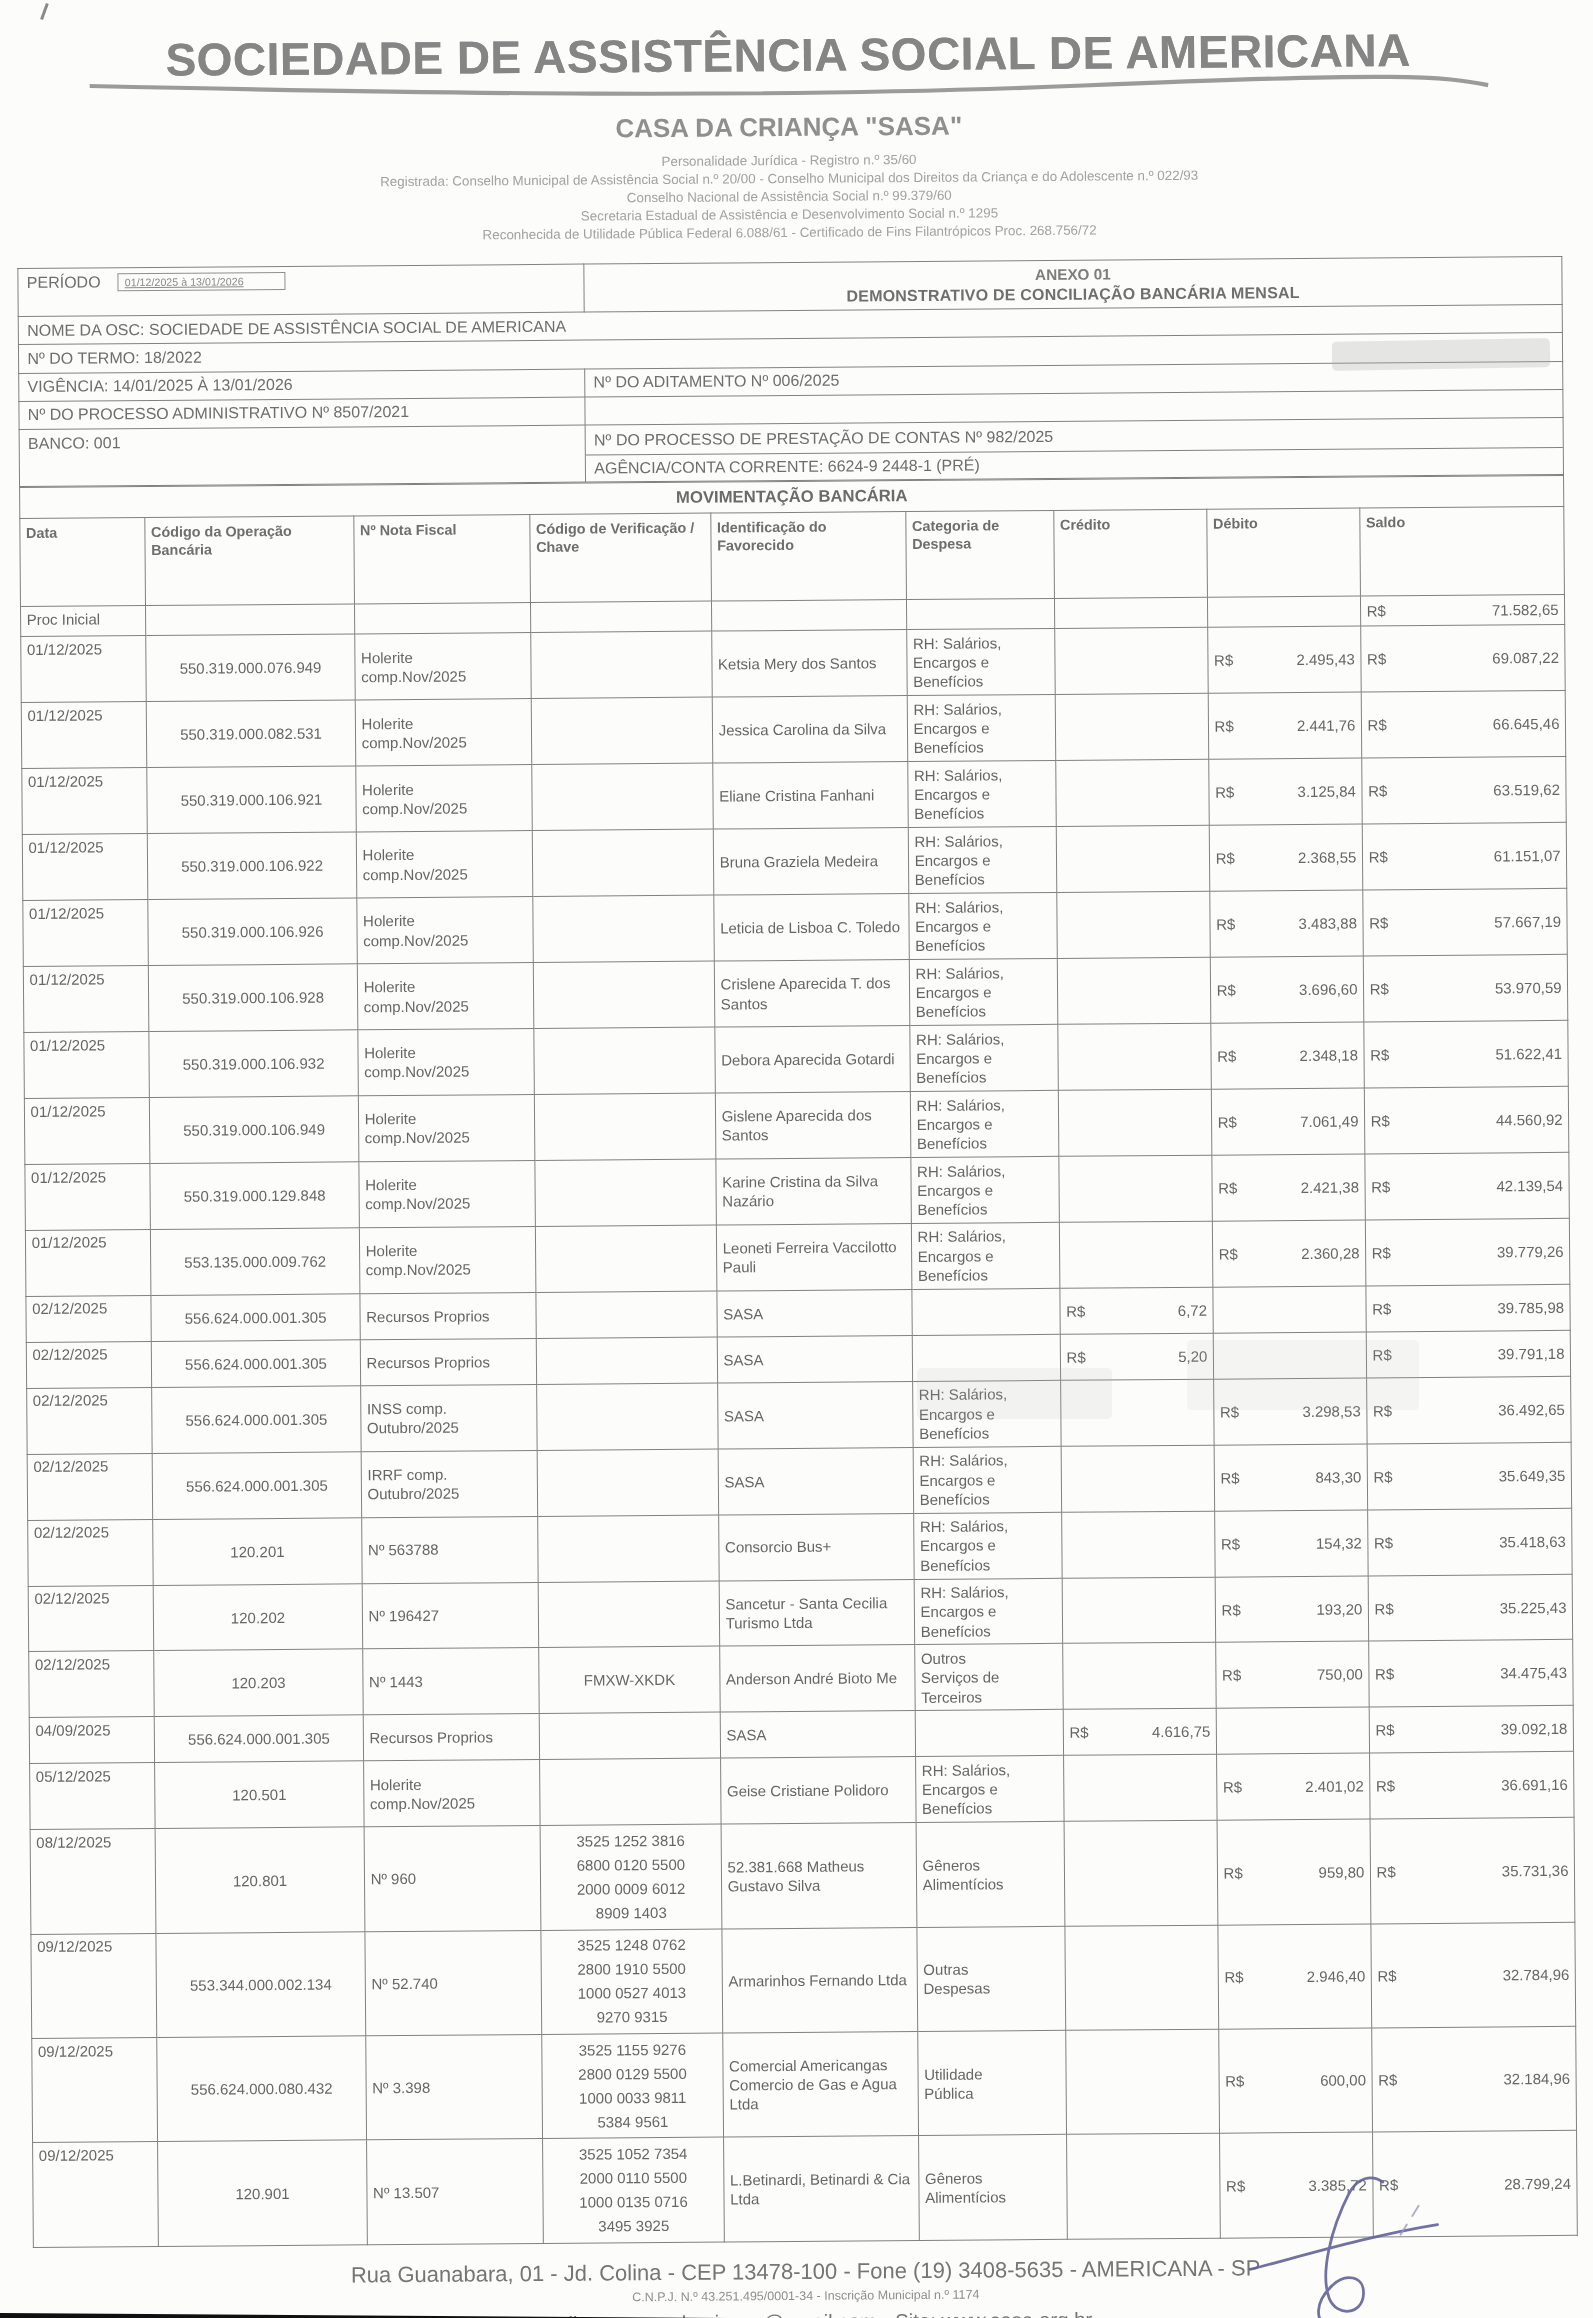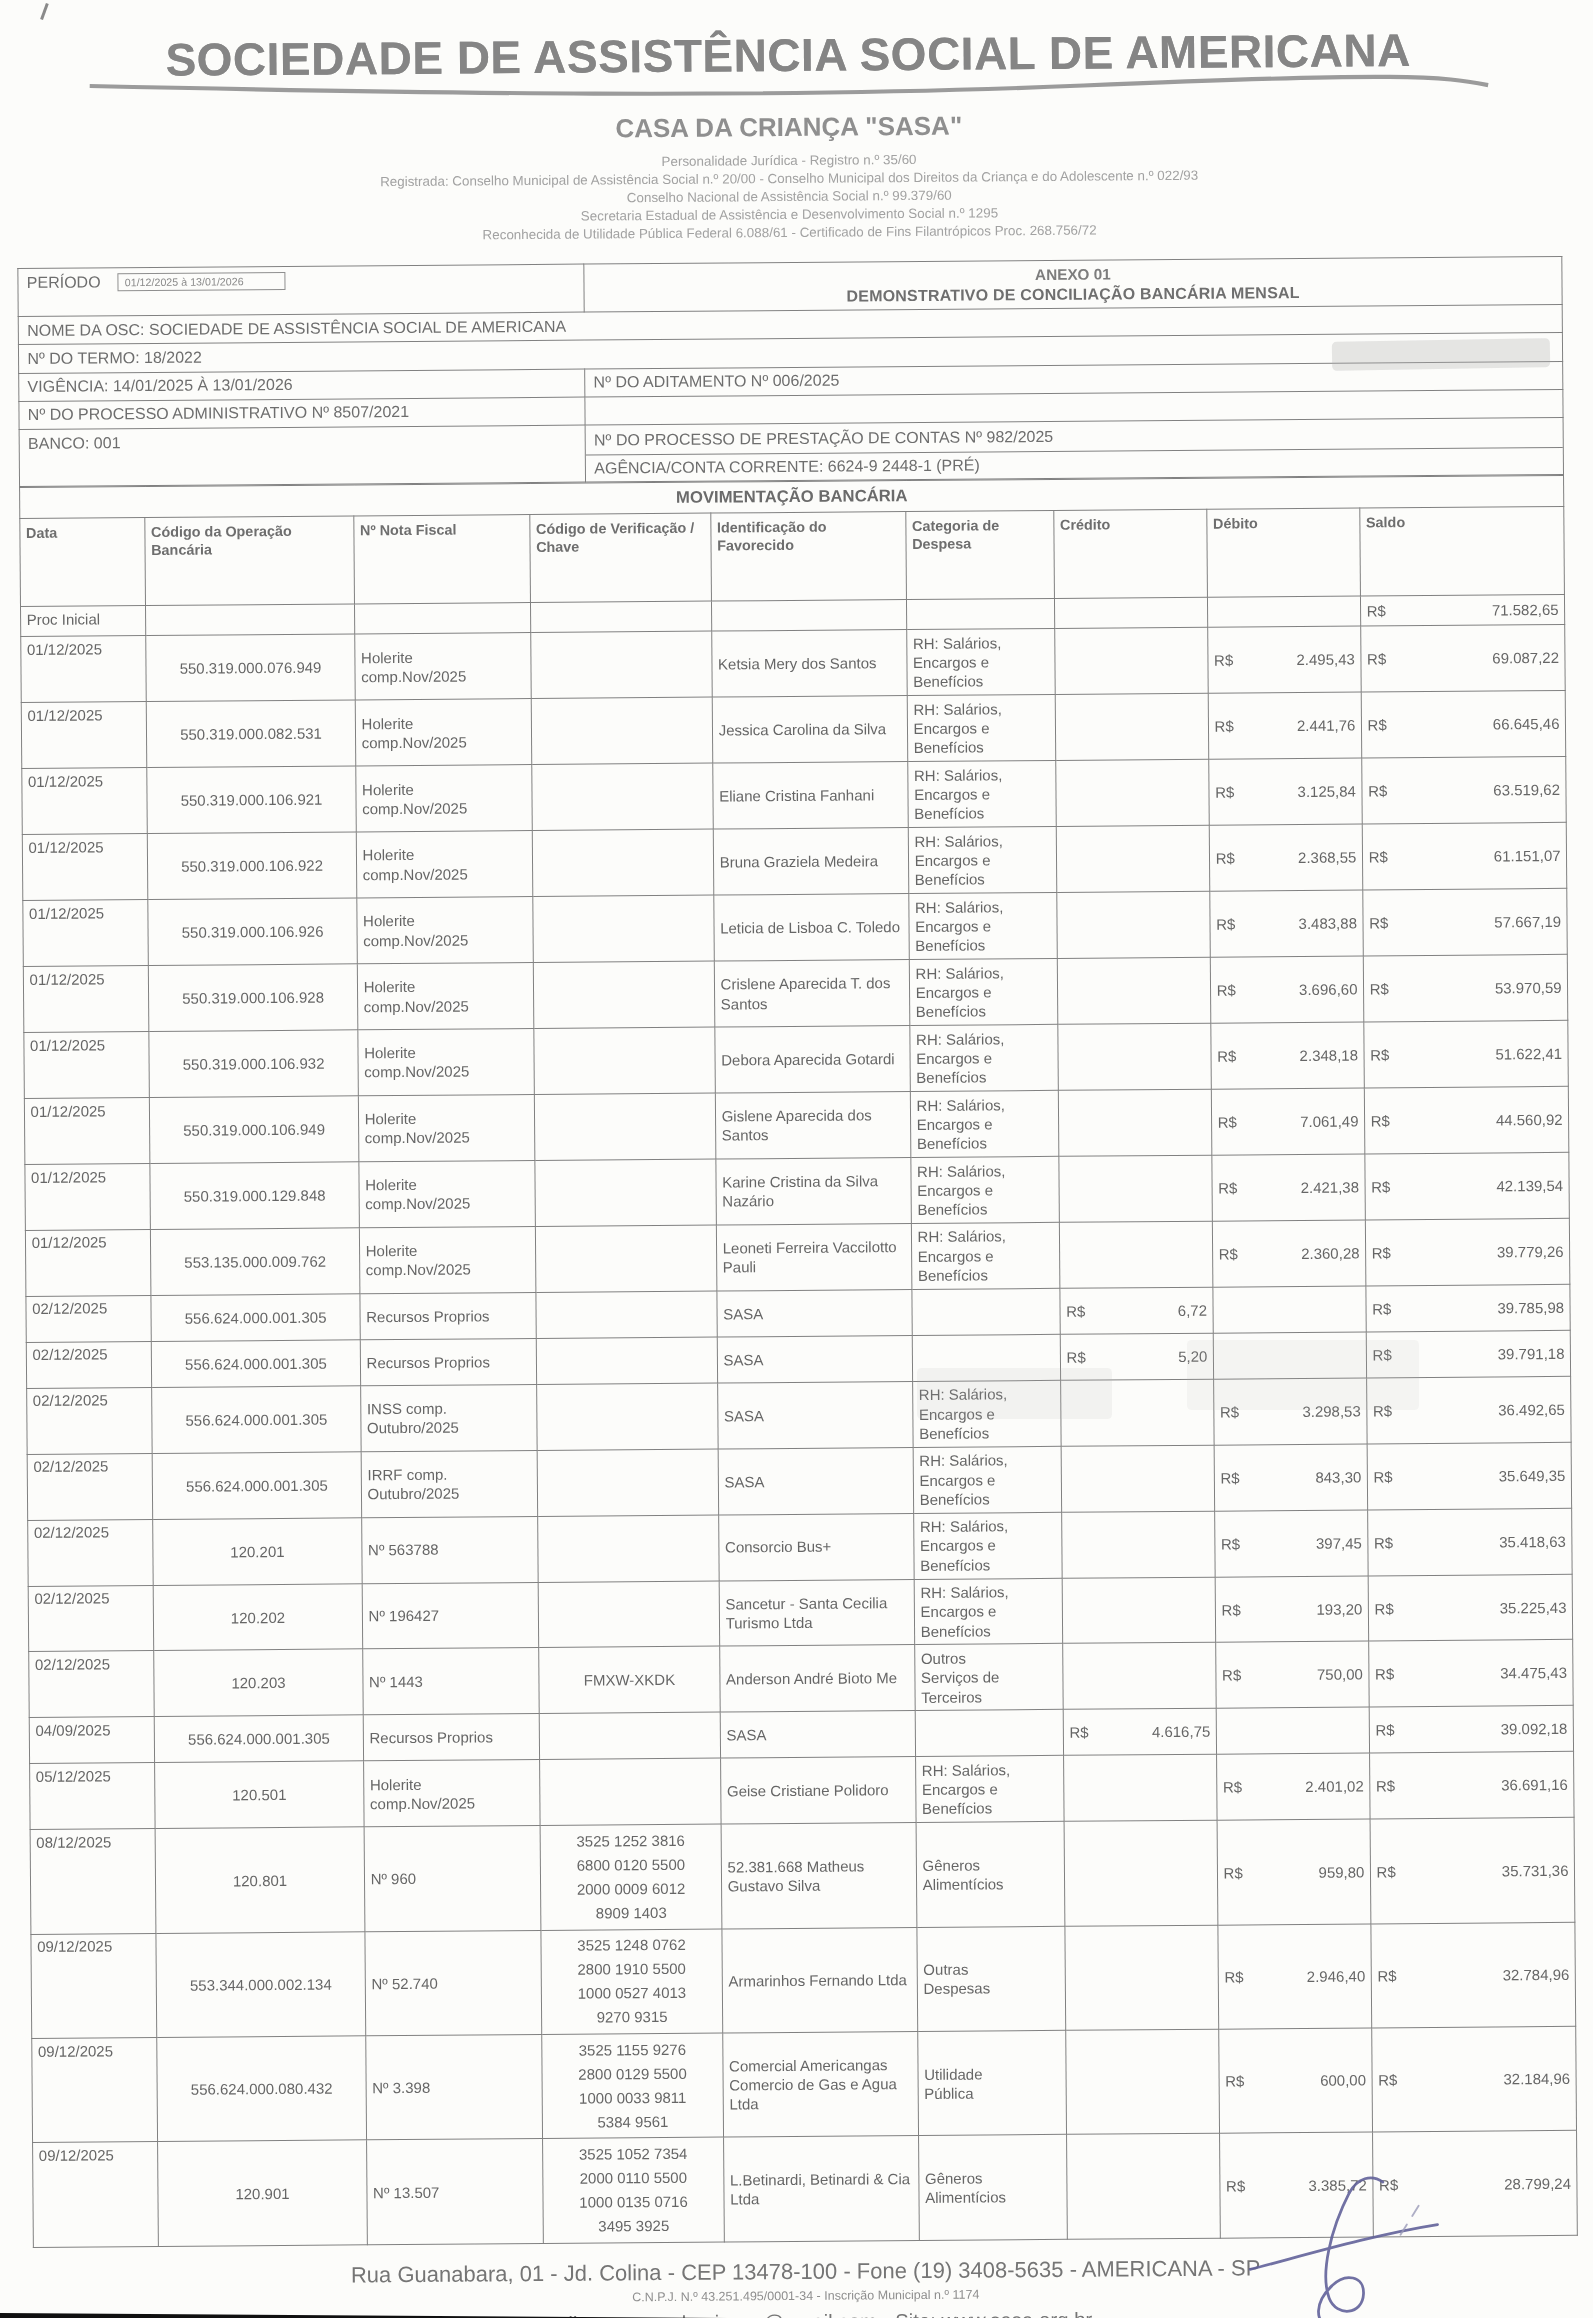--- a/index.html
+++ b/index.html
@@ -14,21 +14,21 @@
   .lh-underline{display:block;margin:-3.7px auto 0;}
   .lh-sub{font-size:26px;font-weight:bold;color:#8f8f8f;margin-top:14px;}
   .lh-lines{margin-top:8.3px;font-size:13.4px;line-height:1.36;color:#a2a2a2;}
 
   
   table{border-collapse:collapse;table-layout:fixed;}
   .ft{width:1544px;margin:19.5px 0 0 24px;}
   .ft td{border:1.4px solid #818181;font-size:16px;color:#6e6e6e;padding:4.6px 8.3px;vertical-align:top;}
   .period-row{display:flex;align-items:center;}
   .period-box{display:inline-block;border:1.4px solid #8f8f8f;font-size:10.7px;padding:2.3px 6.5px;margin-left:16.7px;
-              color:#8a8a8a;min-width:153px;}
+              color:#8a8a8a;min-width:153px;text-decoration:underline;}
   .anexo-wrap{text-align:center;}
   .anexo{font-size:15.3px;color:#7d7d7d;font-weight:600;}
   .demo-title{font-size:16px;color:#6f6f6f;font-weight:bold;margin-top:1.9px;letter-spacing:0.2px;}
   .stack > div{padding:1.9px 0;}
   .stack > .rule-top{border-top:1.4px solid #818181;margin:2.8px -8.3px 0;padding:3.7px 8.3px 0;}
 
   
   .mt{width:1544px;margin-left:24px;}
   .mt th,.mt td{border:1.4px solid #818181;overflow:hidden;}
   .mt thead .cap th{font-size:16.7px;font-weight:bold;color:#6b6b6b;text-align:center;height:26px;padding:1.9px;}
@@ -603,21 +603,21 @@
             </td>
             <td class="td-lines">
               <div>RH: Salários,</div>
               <div>Encargos e</div>
               <div>Benefícios</div>
             </td>
             <td class="td-money"></td>
             <td class="td-money">
               <div class="money">
                 <span class="cur">R$</span>
-                <span class="amt">397,45</span>
+                <span class="amt">154,32</span>
               </div>
             </td>
             <td class="td-money">
               <div class="money">
                 <span class="cur">R$</span>
                 <span class="amt">35.418,63</span>
               </div>
             </td>
           </tr>
           <tr>

